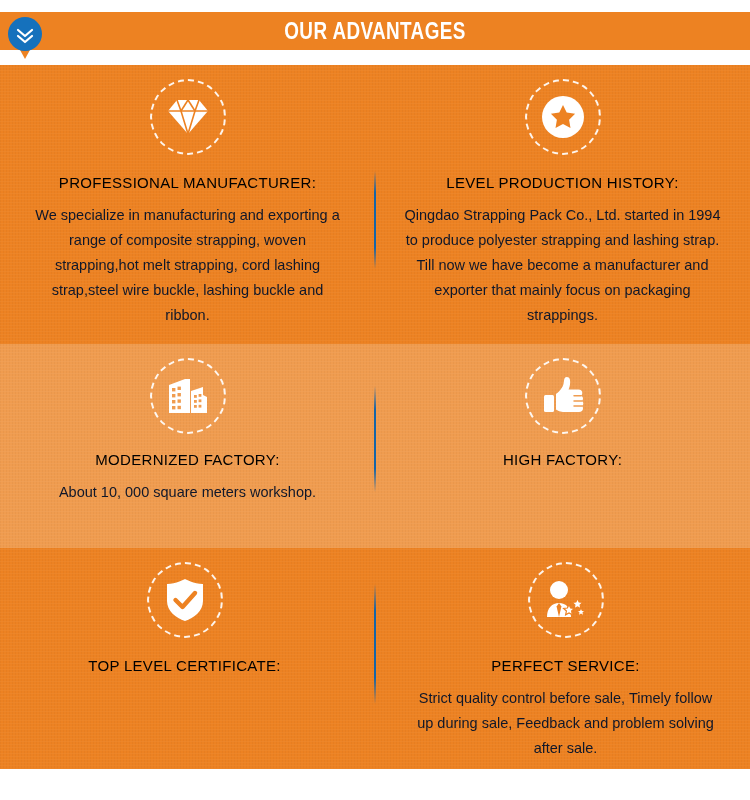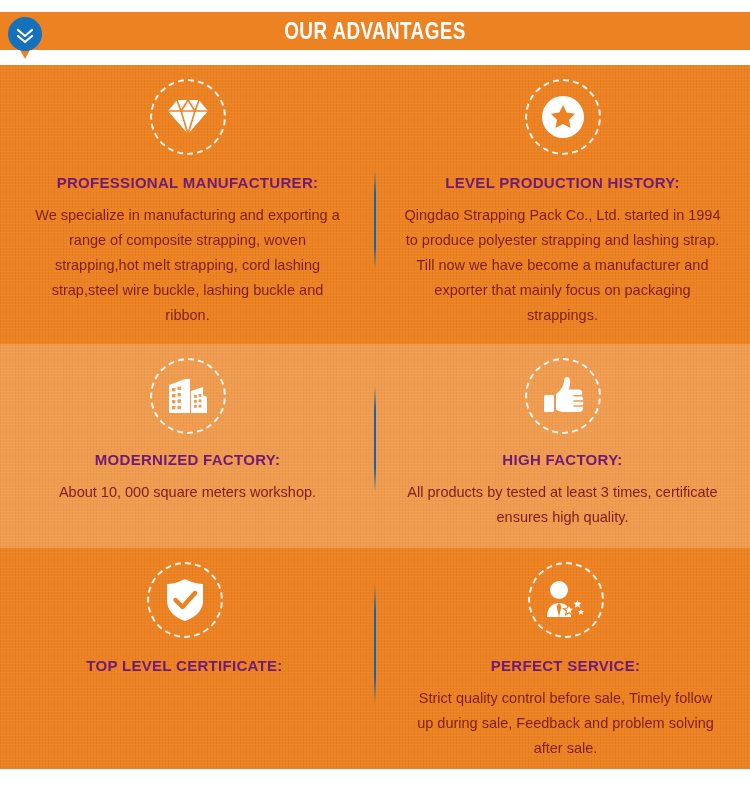--- a/index.html
+++ b/index.html
@@ -111,30 +111,30 @@
     border: 2px dashed rgba(255,255,255,0.92);
     border-radius: 50%;
     display: flex;
     align-items: center;
     justify-content: center;
   }
   .icon-circle svg { display: block; }
 
   
   .adv-heading {
-    color: #701a75;
+    color: #000000;
     font-size: 15px;
-    font-weight: bold;
+    font-weight: normal;
     letter-spacing: 0.3px;
     margin-top: 18px;
     margin-bottom: 0;
     line-height: 20px;
   }
   .adv-body {
-    color: #7f1d1d;
+    color: #0f172a;
     font-size: 14.5px;
     line-height: 25px;
     margin-top: 10px;
     padding: 0 6px;
   }
 
   
   .row-2 .adv-heading { margin-top: 16px; }
   .row-3 .adv-heading { margin-top: 18px; }
   .row-2 .adv-cell { padding-top: 14px; }
@@ -257,21 +257,20 @@
             <path d="M15 19 C15 19 21 15 22.5 9 C23.4 5.2 22.8 2 25.8 2 C29 2 29.6 5.6 29 9.4 C28.6 12 27.5 14.6 27.5 14.6 L37.5 14.6 C40 14.6 41.3 16.2 41.3 18 C41.3 19.6 40.2 20.8 40.2 20.8 C41.4 21.3 42 22.4 42 23.6 C42 25 41 26 41 26 C41.9 26.6 42.3 27.6 42.3 28.6 C42.3 30 41.2 31 41.2 31 C41.8 31.7 42 32.5 42 33.4 C42 35.4 40.4 37 38 37 L22 37 C18.5 37 15 34.6 15 34.6 Z"></path>
           </g>
           <g stroke="#F09C4F" stroke-width="1.5" fill="none" stroke-linecap="round">
             <path d="M33 20.8 L40.2 20.8"></path>
             <path d="M33 26 L41 26"></path>
             <path d="M33 31 L41.2 31"></path>
           </g>
         </svg>
       </div>
       <div class="adv-heading">HIGH FACTORY:</div>
-      <div class="adv-body">All products by tested at least 3 times, certificate ensures high quality.</div>
     </div>
   </div>
 
   <div class="adv-row row-dark row-3">
     <div class="noise"></div>
 
     <div class="adv-cell">
       <div class="icon-circle">
         <svg width="42" height="46" viewBox="0 0 42 46">
           <path d="M21 2 C21 2 30 7 39 7 L39 24 C39 34 30 41 21 44 C12 41 3 34 3 24 L3 7 C12 7 21 2 21 2 Z" fill="#ffffff"></path>

